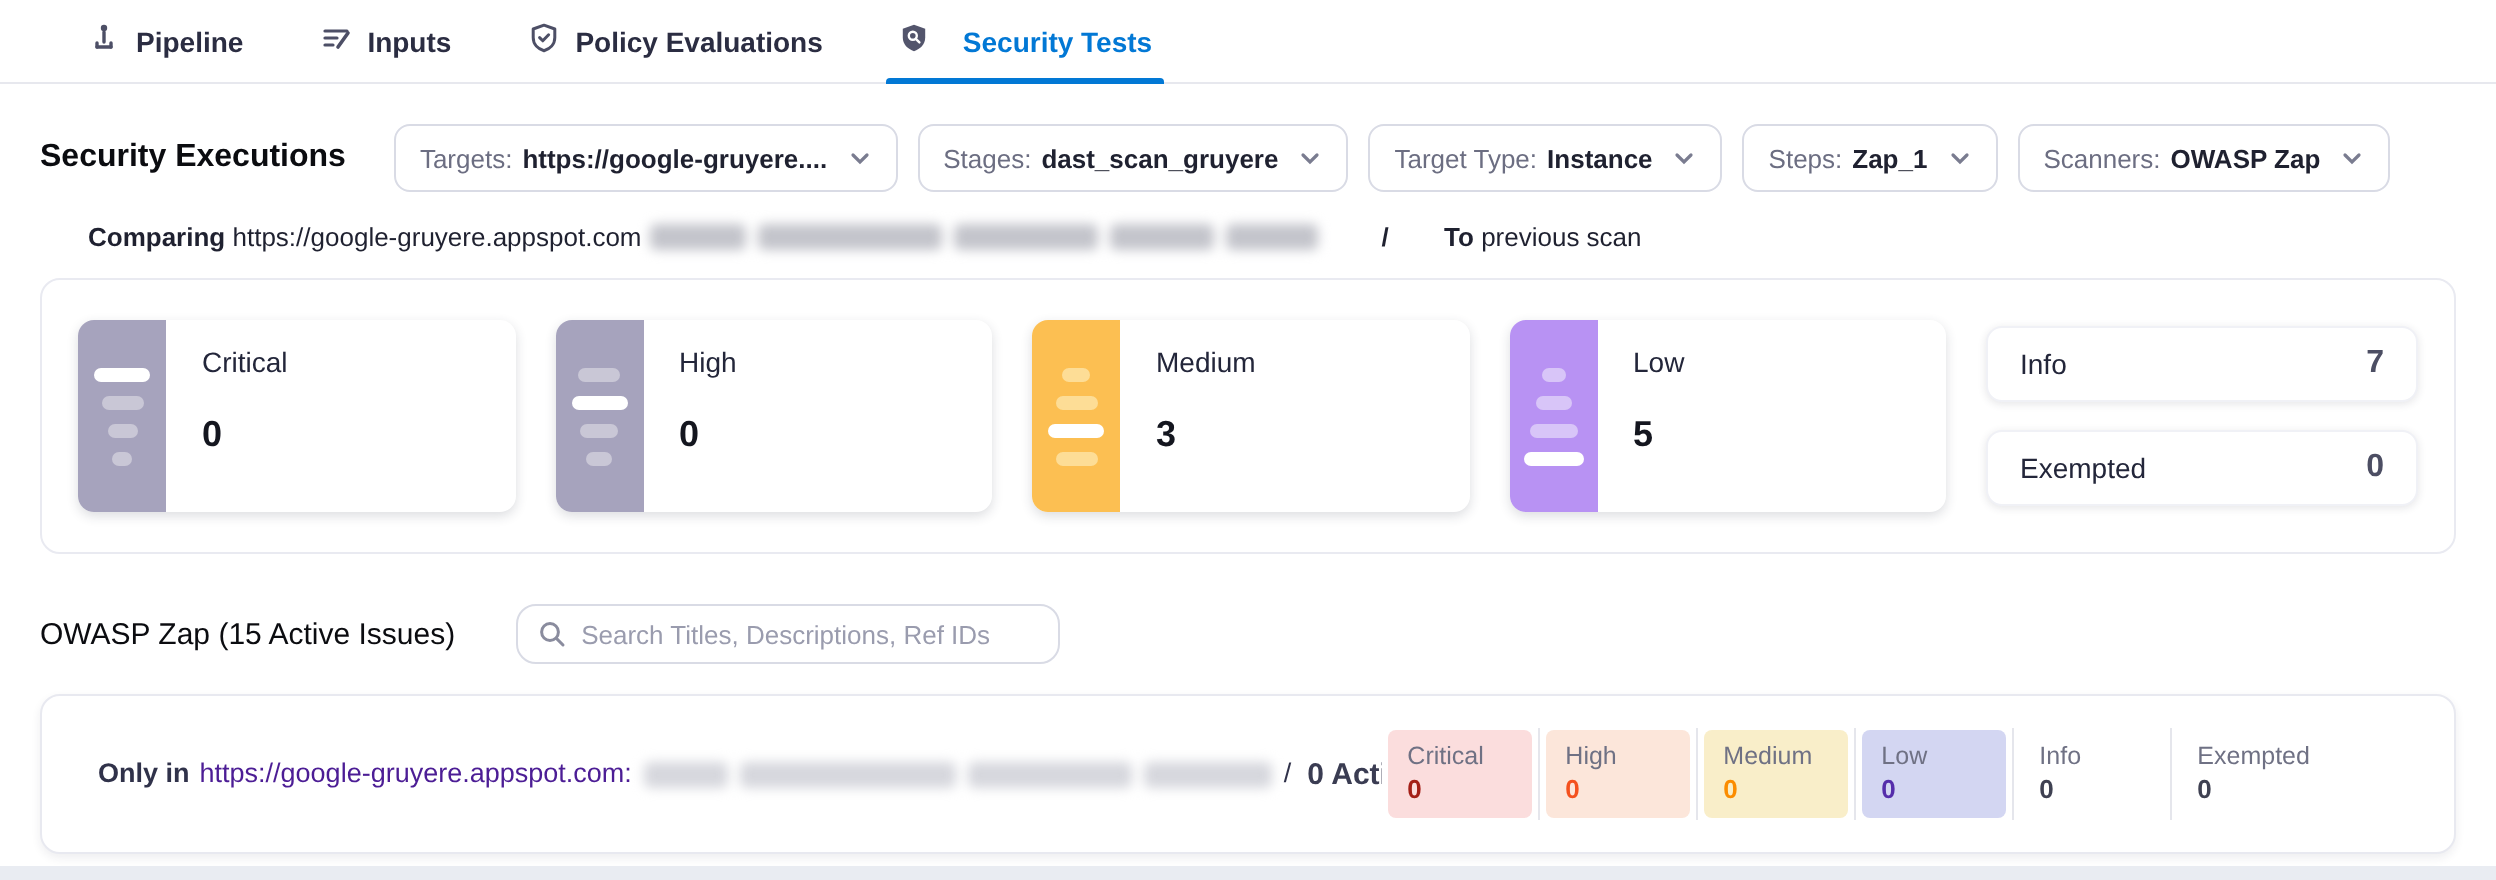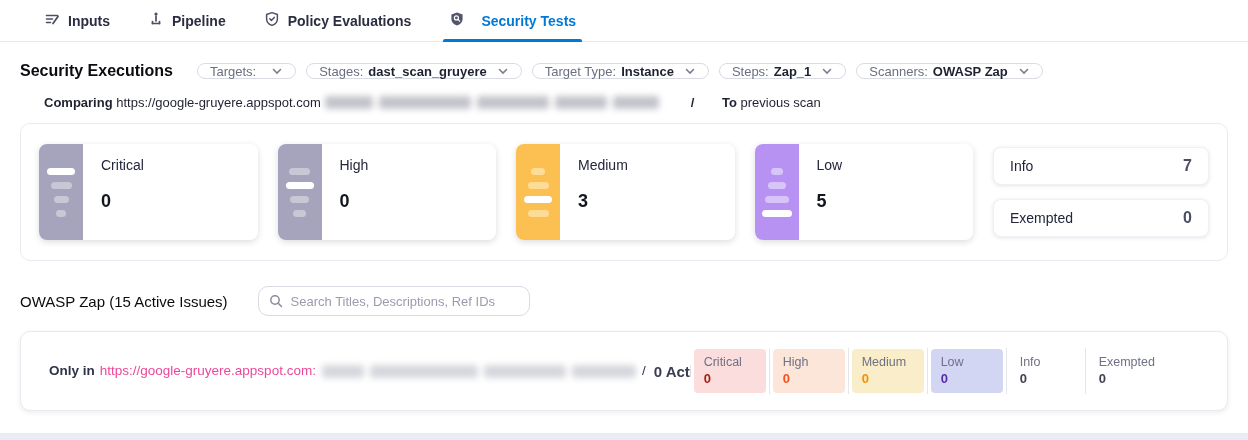--- a/index.html
+++ b/index.html
@@ -15,21 +15,21 @@
   .tab { display:flex; align-items:center; gap:8px; font-size:14px; font-weight:600;
          color:#2b2d42; position:relative; cursor:pointer; white-space:nowrap; }
   .tab svg { flex:none; }
   .tab.active { color:#0278d5;gap:16px; }
   .tab.active::after { content:""; position:absolute; left:-6px; right:-6px; bottom:-1px;
                        height:3px; background:#0278d5; border-radius:2px 2px 0 0; }
 
   
   .filters { display:flex; align-items:center; margin:20px 20px 0 20px; }
   .page-title { font-size:16px; font-weight:700; color:#0b0c10; margin-right:24px; white-space:nowrap; }
-  .dropdown { height:16px; background:#fff; border:1px solid #d9dbe5; border-radius:8px;
+  .dropdown { height:34px; background:#fff; border:1px solid #d9dbe5; border-radius:8px;
               display:flex; align-items:center; padding:0 12px; margin-right:10px; cursor:pointer; }
   .dropdown .dd-label { color:#6c6e82; font-size:13px; margin-right:5px; white-space:nowrap; }
   .dropdown .dd-value { color:#1f2130; font-size:13px; font-weight:600; white-space:nowrap; }
   .dropdown svg { margin-left:10px; }
 
   
   .comparing { display:flex; align-items:center; margin:15px 20px 0 20px; font-size:13px; color:#1f2130; }
   .comparing .bold { font-weight:700;margin-left:24px; }
   .blurline { display:flex; align-items:center; gap:6px; margin:0 8px 0 4px; filter:blur(3px); }
   .blurseg { height:13px; border-radius:3px; background:#c3c4cb; }
@@ -73,21 +73,21 @@
   .searchbox input { border:none; outline:none; flex:1; font-size:13px; color:#1f2130;
                      font-family:"Liberation Sans", sans-serif; background:transparent; }
   .searchbox input::placeholder { color:#9a9cae; }
 
   
   .issues-card { margin:15px 20px 0 20px; background:#fff; border:1px solid #e8e9f0;
                  border-radius:10px; box-shadow:0 2px 5px rgba(40,41,61,.08);
                  height:80px; display:flex; align-items:center; padding-left:28px; overflow:hidden; }
   .issue-left { display:flex; font-size:13.5px; white-space:nowrap; }
   .issue-prefix { font-weight:700; color:#30324a; margin-right:5px; }
-  .issue-url { color:#ec4899; }
+  .issue-url { color:#4c1d95; }
   .issue-blur { display:flex; align-items:center; gap:6px; margin:0 6px; filter:blur(3px); }
   .issue-sep { color:#30324a; margin-right:8px; }
   .active-count { font-size:15px; font-weight:700; color:#3a3c52; width:37px; flex:none;
                   overflow:hidden; white-space:nowrap; }
   .badges { display:flex; align-items:center; }
   .badge { width:72px; border-radius:4px; padding:6px 10px 7px 10px; margin:0 3px; }
   .badge-label { font-size:12.5px; color:#6f7184; }
   .badge-value { font-size:13px; font-weight:700; margin-top:2px; }
   .badge.critical { background:#fbdddd; } .badge.critical .badge-value { color:#a41f17; }
   .badge.high     { background:#fce6da; } .badge.high .badge-value     { color:#f4511e; }
@@ -97,43 +97,43 @@
   .vsep { width:1px; height:46px; background:#e5e6ec; flex:none; }
 
   .bottom-strip { position:absolute; left:0; right:0; bottom:0; height:7px; background:#e9ecf2; }
 </style>
 </head>
 <body>
 
 <div class="tabbar">
   <div class="tab">
     <span>
-      <svg width="16" height="16" viewBox="0 0 16 16" fill="none" stroke="#4d4f66" stroke-width="1.6" stroke-linecap="round">
-        <path d="M2.5 4.5h11"></path>
-          <path d="M2.5 8h6"></path>
-          <path d="M2.5 11.5h4"></path>
-        <path d="M9 12.5l5-7" stroke-width="1.8"></path>
-      </svg>
-    </span>
-    <span>Inputs</span>
-  </div>
-  <div class="tab">
-    <span>
       <svg width="16" height="16" viewBox="0 0 16 16" fill="none" stroke="#4d4f66" stroke-width="1.7" stroke-linecap="round">
         <circle cx="8" cy="3" r="1.6" fill="#4d4f66" stroke="none"></circle>
         <path d="M8 5v5"></path>
           <path d="M4.5 12.5h7"></path>
           <path d="M4.5 12.5v-2"></path>
           <path d="M11.5 12.5v-2"></path>
       </svg>
     </span>
     <span>Pipeline</span>
   </div>
   <div class="tab">
     <span>
+      <svg width="16" height="16" viewBox="0 0 16 16" fill="none" stroke="#4d4f66" stroke-width="1.6" stroke-linecap="round">
+        <path d="M2.5 4.5h11"></path>
+          <path d="M2.5 8h6"></path>
+          <path d="M2.5 11.5h4"></path>
+        <path d="M9 12.5l5-7" stroke-width="1.8"></path>
+      </svg>
+    </span>
+    <span>Inputs</span>
+  </div>
+  <div class="tab">
+    <span>
       <svg width="16" height="16" viewBox="0 0 16 16" fill="none" stroke="#4d4f66" stroke-width="1.5" stroke-linecap="round" stroke-linejoin="round">
         <path d="M8 1.6L13.4 3.5V7.8C13.4 11.2 11 13.5 8 14.4C5 13.5 2.6 11.2 2.6 7.8V3.5Z"></path>
         <path d="M5.8 7.8l1.6 1.6 2.9-3"></path>
       </svg>
     </span>
     <span>Policy Evaluations</span>
   </div>
   <div class="tab active">
     <span>
       <svg width="16" height="16" viewBox="0 0 16 16">
@@ -144,20 +144,21 @@
     </span>
     <span>Security Tests</span>
   </div>
 </div>
 
 <div class="filters">
   <div class="page-title">Security Executions</div>
 
   <div class="dropdown">
     <span class="dd-label">Targets:</span>
+    <span class="dd-value">https://google-gruyere....</span>
     <svg width="12" height="12" viewBox="0 0 12 12" fill="none" stroke="#7a7c90" stroke-width="1.6" stroke-linecap="round">
         <path d="M2.5 4.5L6 8l3.5-3.5"></path>
       </svg>
   </div>
   <div class="dropdown">
     <span class="dd-label">Stages:</span>
     <span class="dd-value">dast_scan_gruyere</span>
     <svg width="12" height="12" viewBox="0 0 12 12" fill="none" stroke="#7a7c90" stroke-width="1.6" stroke-linecap="round">
         <path d="M2.5 4.5L6 8l3.5-3.5"></path>
       </svg>

